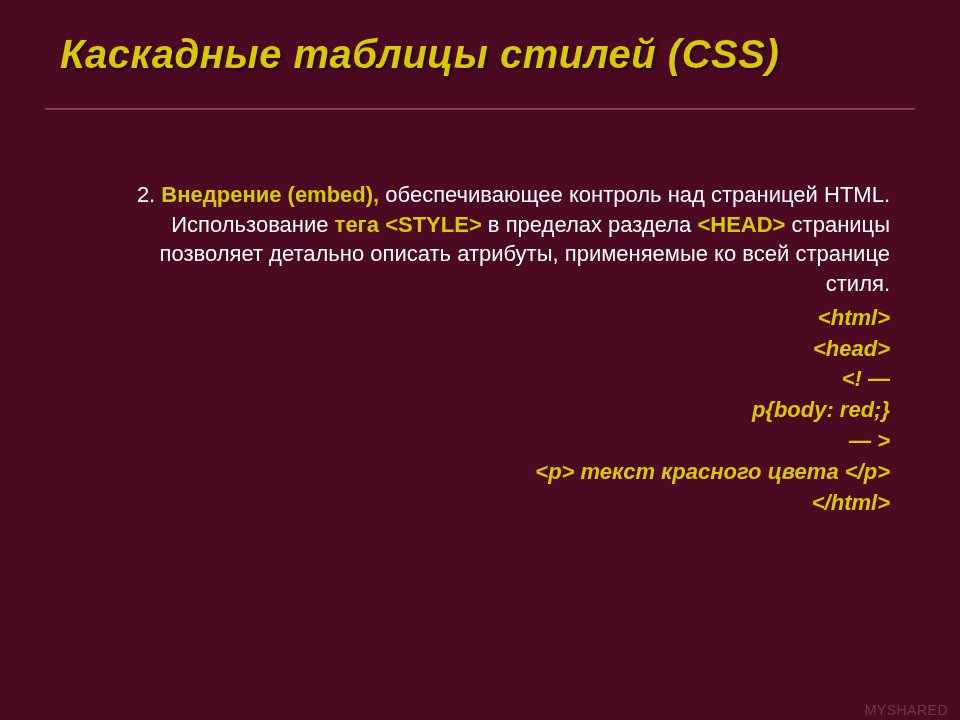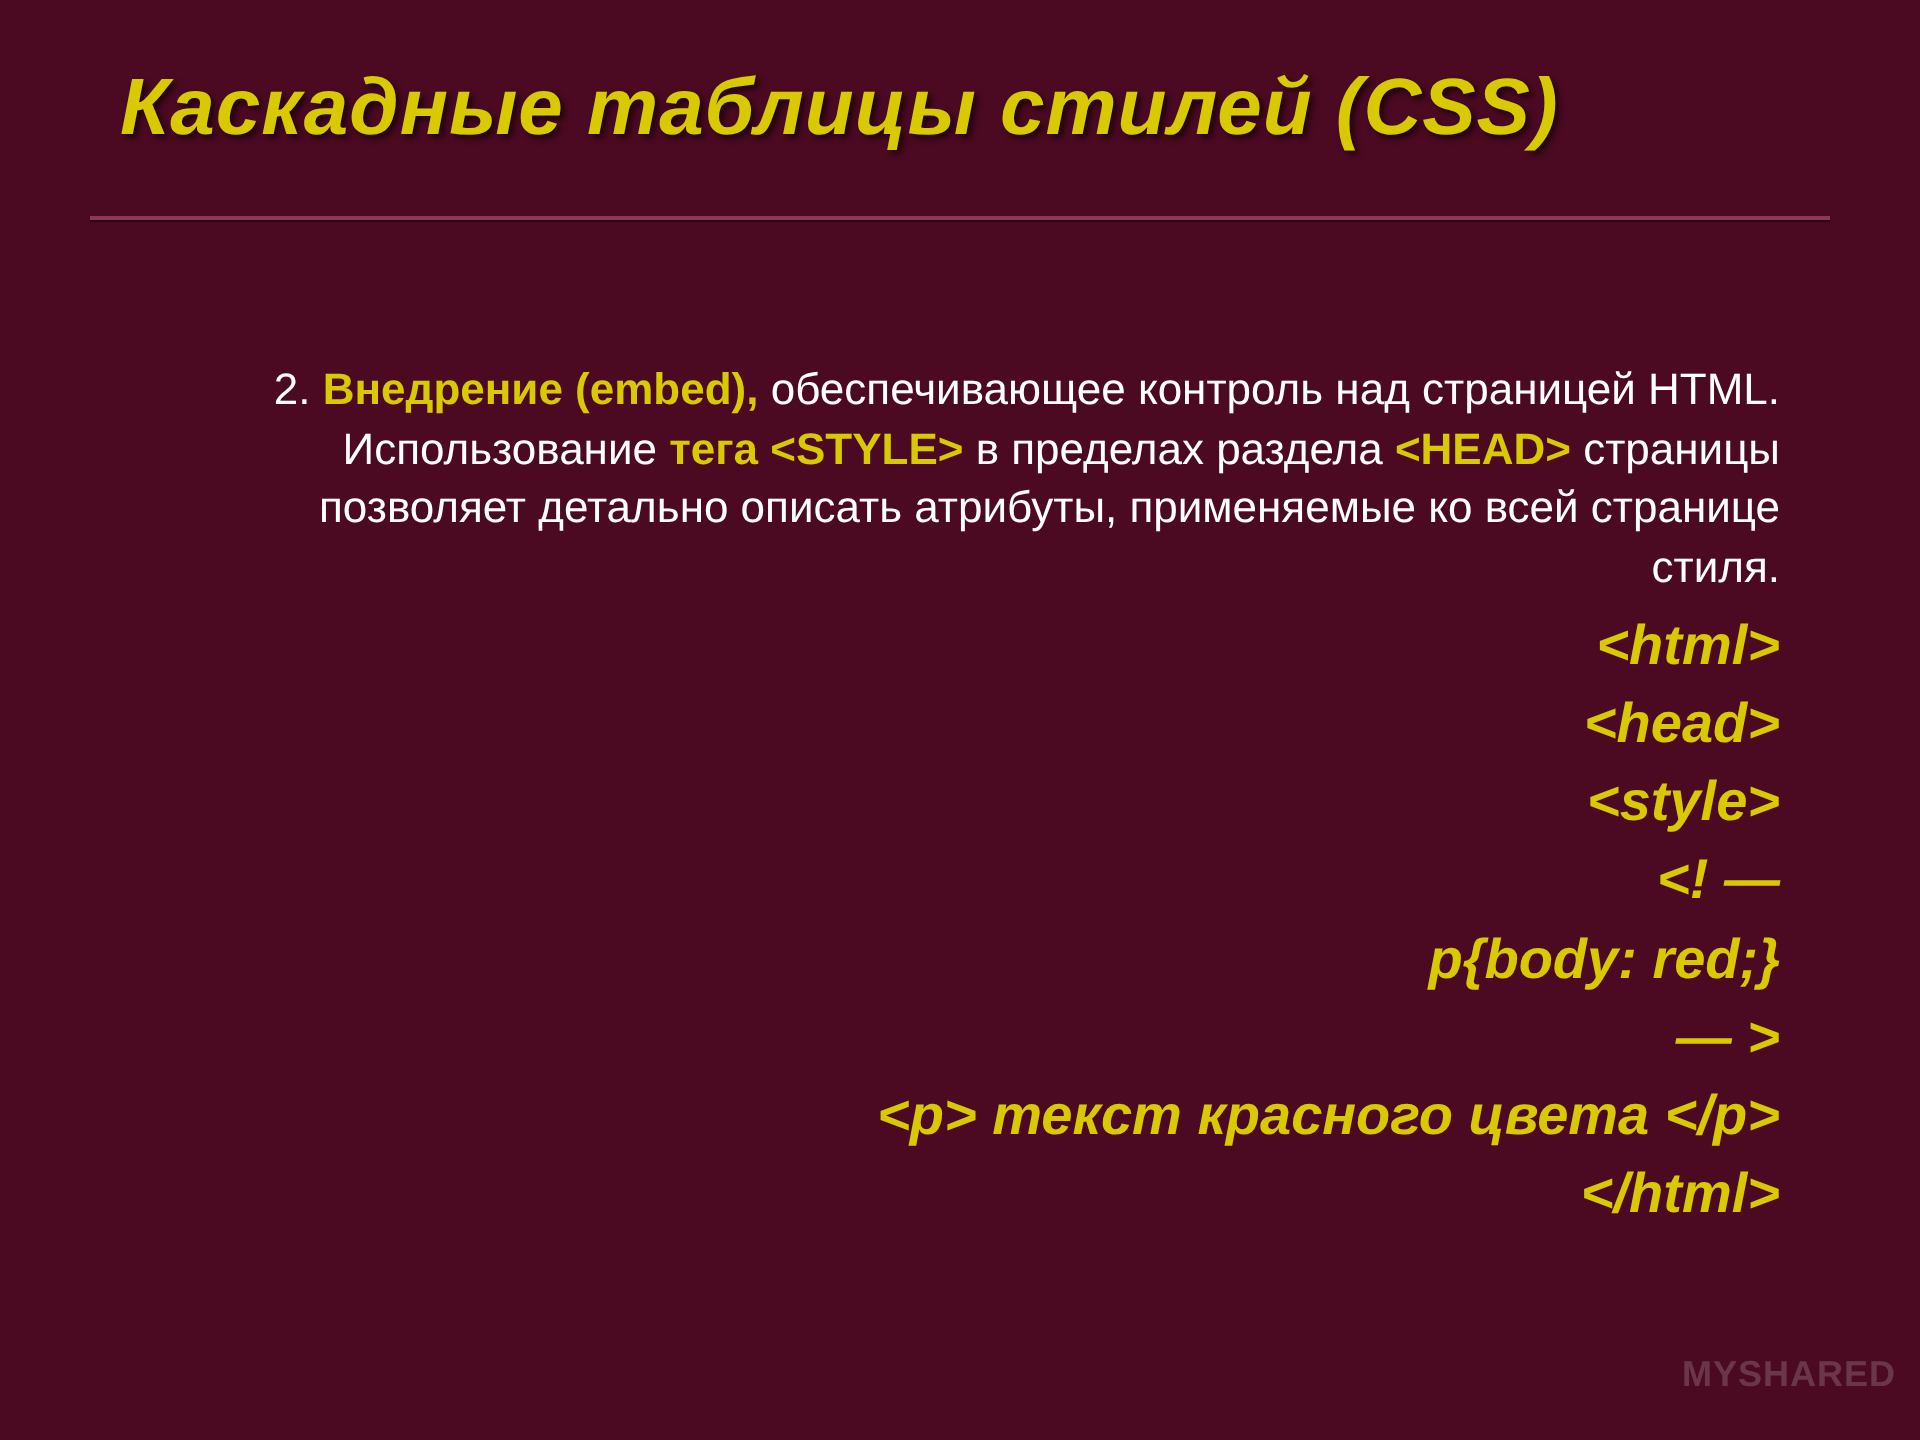--- a/index.html
+++ b/index.html
@@ -55,53 +55,51 @@
     padding-left: 54px;
   }
   .num { color: #ffffff; }
   .yellow { color: #d8c900; font-weight: bold; }
   .code {
     margin-top: 4px;
     padding-left: 30px;
     color: #d8c900;
     font-style: italic;
     font-weight: bold;
-    font-size: 28px;
+    font-size: 22px;
     line-height: 1.4;
   }
   .code .indent { padding-left: 36px; display: block; }
   .code .noindent { padding-left: 0; display: block; }
   .watermark {
     position: absolute;
     right: 12px;
-    bottom: 22px;
+    bottom: 2px;
     color: rgba(255,255,255,0.18);
-    font-size: 18px;
+    font-size: 14px;
     font-family: Arial, sans-serif;
     letter-spacing: 0.5px;
-    font-weight: bold;
   }
 </style>
 </head>
 <body>
 
 <div class="slide">
 
   <div class="title">Каскадные таблицы стилей (CSS)</div>
   <div class="hr"></div>
 
   <div class="body">
     <p class="para">
       <span class="num">2. </span><span class="yellow">Внедрение (embed),</span><span> обеспечивающее контроль над страницей HTML. Использование </span><span class="yellow">тега &lt;STYLE&gt;</span><span> в пределах раздела </span><span class="yellow">&lt;HEAD&gt;</span><span> страницы позволяет детально описать атрибуты, применяемые ко всей странице стиля.</span>
     </p>
 
     <div class="code">
       <span class="noindent">&lt;html&gt;</span>
       <span class="indent">&lt;head&gt;</span>
-      <span class="indent">&lt;style&gt;</span>
       <span class="indent">&lt;! —</span>
       <span class="indent">p{body: red;}</span>
       <span class="indent">— &gt;</span>
       <span class="indent">
         <span>&lt;p&gt; </span><span style="color:#d8c900;">текст красного цвета</span><span> &lt;/p&gt;</span>
       </span>
       <span class="noindent">&lt;/html&gt;</span>
     </div>
   </div>
 

